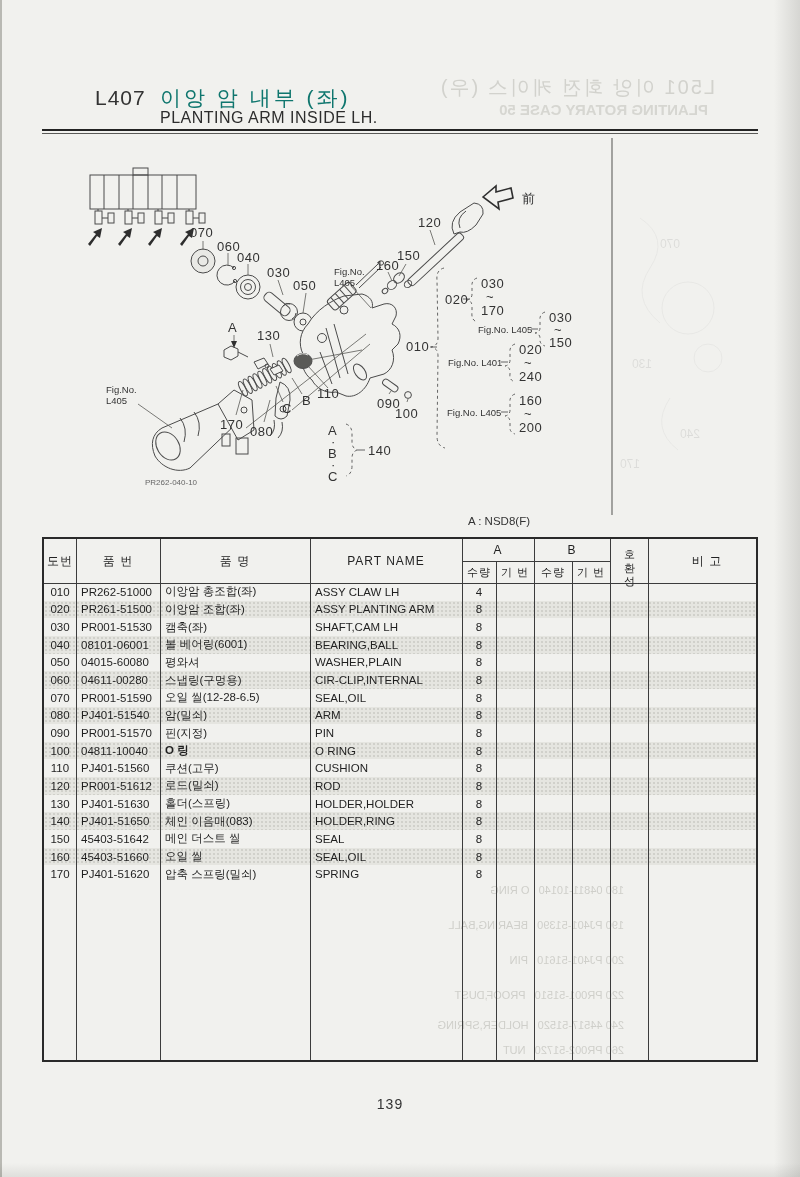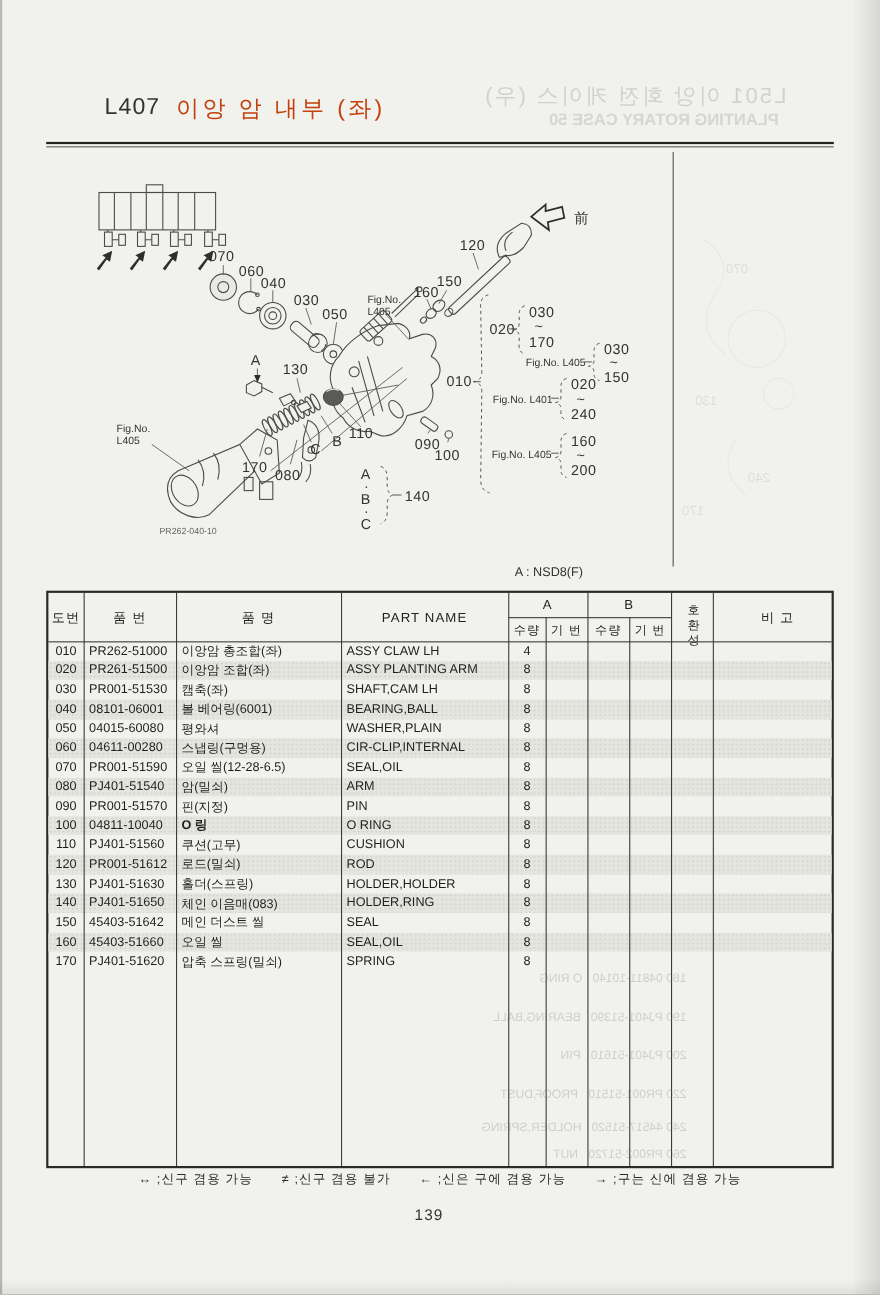--- a/index.html
+++ b/index.html
@@ -15,21 +15,21 @@
   .edge-bottom{position:absolute;left:0;bottom:0;width:100%;height:14px;
     background:linear-gradient(to bottom,rgba(0,0,0,0),rgba(90,90,85,.12));}
 
   
   .ghost{color:#d2d2cd;transform:scaleX(-1);position:absolute;white-space:nowrap;}
   .ghost-title-ko{left:395px;top:74px;width:320px;font-size:20px;letter-spacing:2px;text-align:left;}
   .ghost-title-en{left:408px;top:101px;width:300px;font-size:15px;font-weight:bold;color:#d6d6d1;}
 
   
   .t-code{position:absolute;left:95px;top:86px;font-size:21px;letter-spacing:1px;color:#333;}
-  .t-ko{position:absolute;left:160px;top:84px;font-size:21px;letter-spacing:3px;color:#c2410c;}
+  .t-ko{position:absolute;left:160px;top:84px;font-size:21px;letter-spacing:3px;color:#0f766e;}
   .t-en{position:absolute;left:160px;top:109px;font-size:16px;letter-spacing:.5px;color:#2d2d2d;}
   .rule-a{position:absolute;left:42px;top:129px;width:716px;height:2px;background:#232323;}
   .rule-b{position:absolute;left:42px;top:133px;width:716px;height:1px;background:#5a5a57;}
 
   .model-note{position:absolute;left:468px;top:515px;width:120px;font-size:11.5px;color:#333;}
 
   
   .ptable{position:absolute;left:42px;top:537px;width:716px;height:525px;
     border:2px solid #2a2a2a;box-sizing:border-box;}
   .ptable .in{position:absolute;left:0;top:0;width:712px;height:521px;}
@@ -67,20 +67,21 @@
 
   <div class="edge-left"></div>
   <div class="edge-right"></div>
   <div class="edge-bottom"></div>
 
   <div class="ghost ghost-title-ko">L501 이앙 회전 케이스 (우)</div>
   <div class="ghost ghost-title-en">PLANTING ROTARY CASE 50</div>
 
   <div class="t-code">L407</div>
   <div class="t-ko">이앙 암 내부 (좌)</div>
+  <div class="t-en">PLANTING ARM INSIDE LH.</div>
   <div class="rule-a"></div>
   <div class="rule-b"></div>
 
   <svg style="position:absolute;left:40px;top:138px;" width="720" height="392" viewBox="0 0 720 392">
 
     <g opacity="0.10" stroke="#999" fill="none">
       <circle cx="648" cy="170" r="26"></circle>
         <circle cx="668" cy="220" r="14"></circle>
       <path d="M600,80 q30,20 10,50 q-20,30 10,55"></path>
       <path d="M630,260 q-20,30 8,52"></path>
@@ -516,21 +517,15 @@
       <div class="vline" style="left:266px;top:0;height:521px"></div>
       <div class="vline" style="left:418px;top:0;height:521px"></div>
       <div class="vline" style="left:452px;top:22px;height:499px"></div>
       <div class="vline" style="left:490px;top:0;height:521px"></div>
       <div class="vline" style="left:528px;top:22px;height:499px"></div>
       <div class="vline" style="left:566px;top:0;height:521px"></div>
       <div class="vline" style="left:604px;top:0;height:521px"></div>
     </div>
   </div>
 
-  <div class="legend">
-    <span>↔ ;신구 겸용 가능</span>
-    <span>≠ ;신구 겸용 불가</span>
-    <span>← ;신은 구에 겸용 가능</span>
-    <span>→ ;구는 신에 겸용 가능</span>
-  </div>
 
   <div class="pageno">139</div>
 </div>
 
 </body></html>

